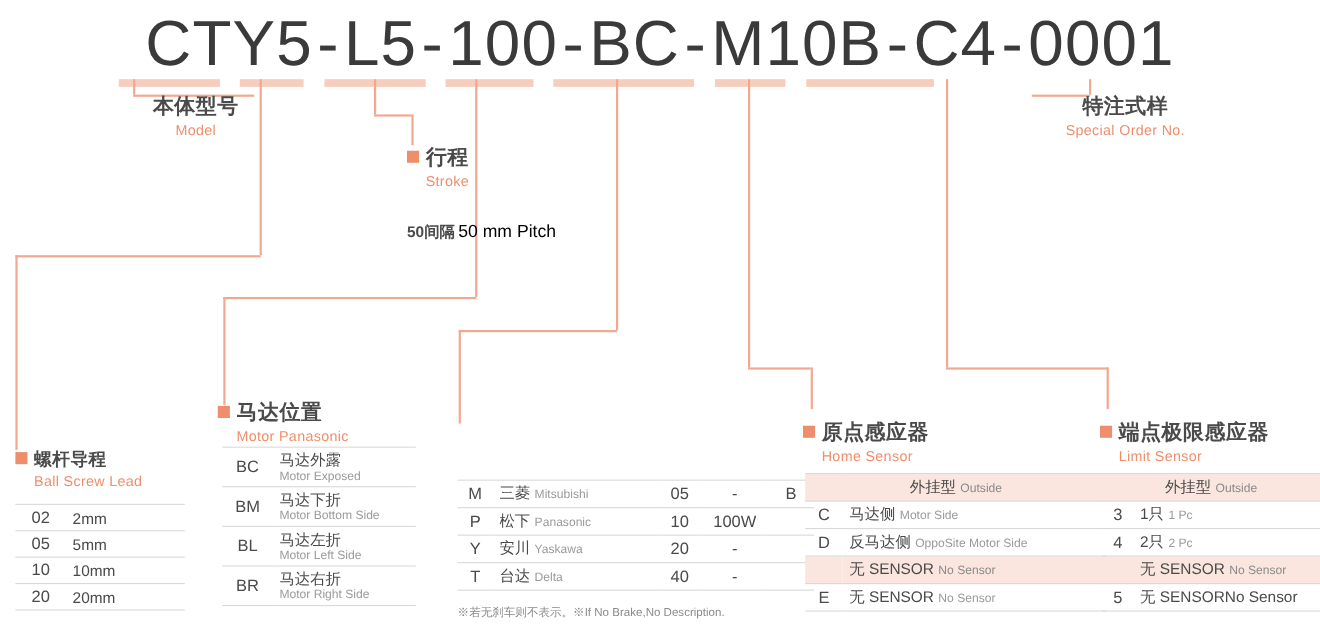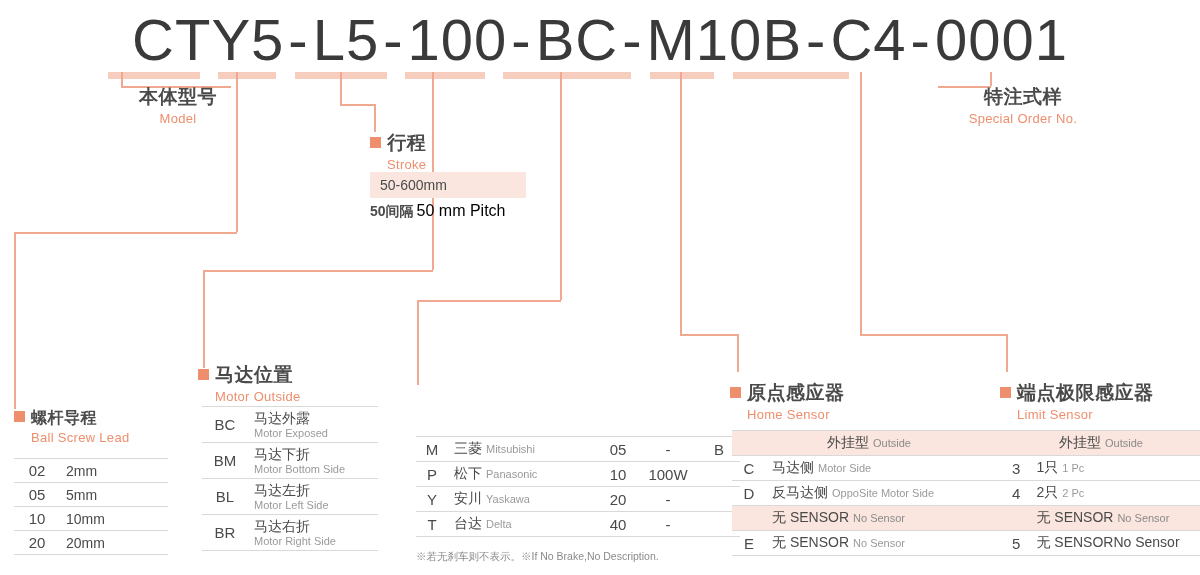--- a/index.html
+++ b/index.html
@@ -217,21 +217,20 @@
 
   <div class="head center" style="left:948px; top:84px; width:150px;">
     <span class="cn">特注式样</span>
     <span class="en">Special Order No.</span>
   </div>
 
   <div class="head" style="left:370px; top:130px;text-align:center;">
     <span class="sq"></span><span class="cn">行程</span>
     <span class="en" style="margin-left:17px;">Stroke</span>
   </div>
-  <div id="stroke-range" style="left:370px; top:172px; width:136px;">50-600mm</div>
   <div id="stroke-pitch" style="left:370px; top:202px;">
     <b>50间隔</b><span>50 mm Pitch</span>
   </div>
 
   <div class="head" style="left:14px; top:408px;">
     <span class="sq"></span><span class="cn" style="font-size:16px;margin-top:24px;">螺杆导程</span>
     <span class="en" style="margin-left:17px;">Ball Screw Lead</span>
   </div>
   <table class="spec" style="left:14px; top:458px;">
     <tbody>
@@ -249,21 +248,21 @@
     </tr>
     <tr>
       <td class="code">20</td>
       <td class="cn">20mm</td>
     </tr>
   </tbody>
     </table>
 
   <div class="head" style="left:198px; top:362px;">
     <span class="sq"></span><span class="cn">马达位置</span>
-    <span class="en" style="margin-left:17px;">Motor Outside</span>
+    <span class="en" style="margin-left:17px;">Motor Panasonic</span>
   </div>
   <table class="spec" style="left:202px; top:406px;">
     <tbody>
         <tr>
       <td class="code" style="width:34px;">BC</td>
       <td class="cn" style="width:118px;">
         <span>马达外露</span>
         <span class="sub2">Motor Exposed</span>
       </td>
     </tr>

